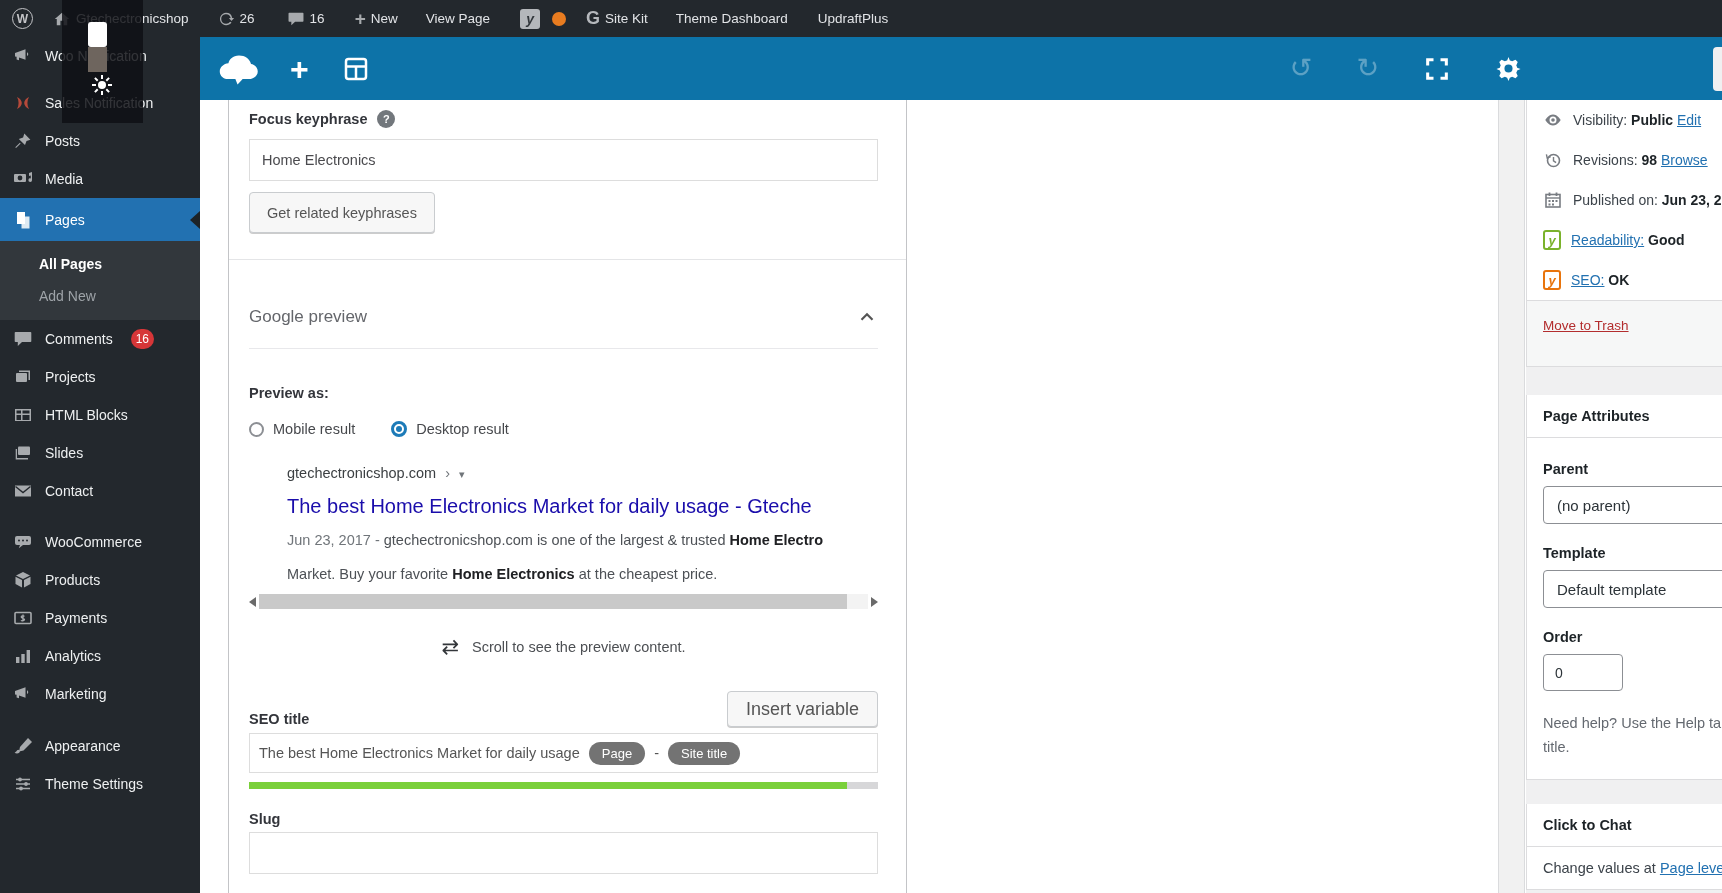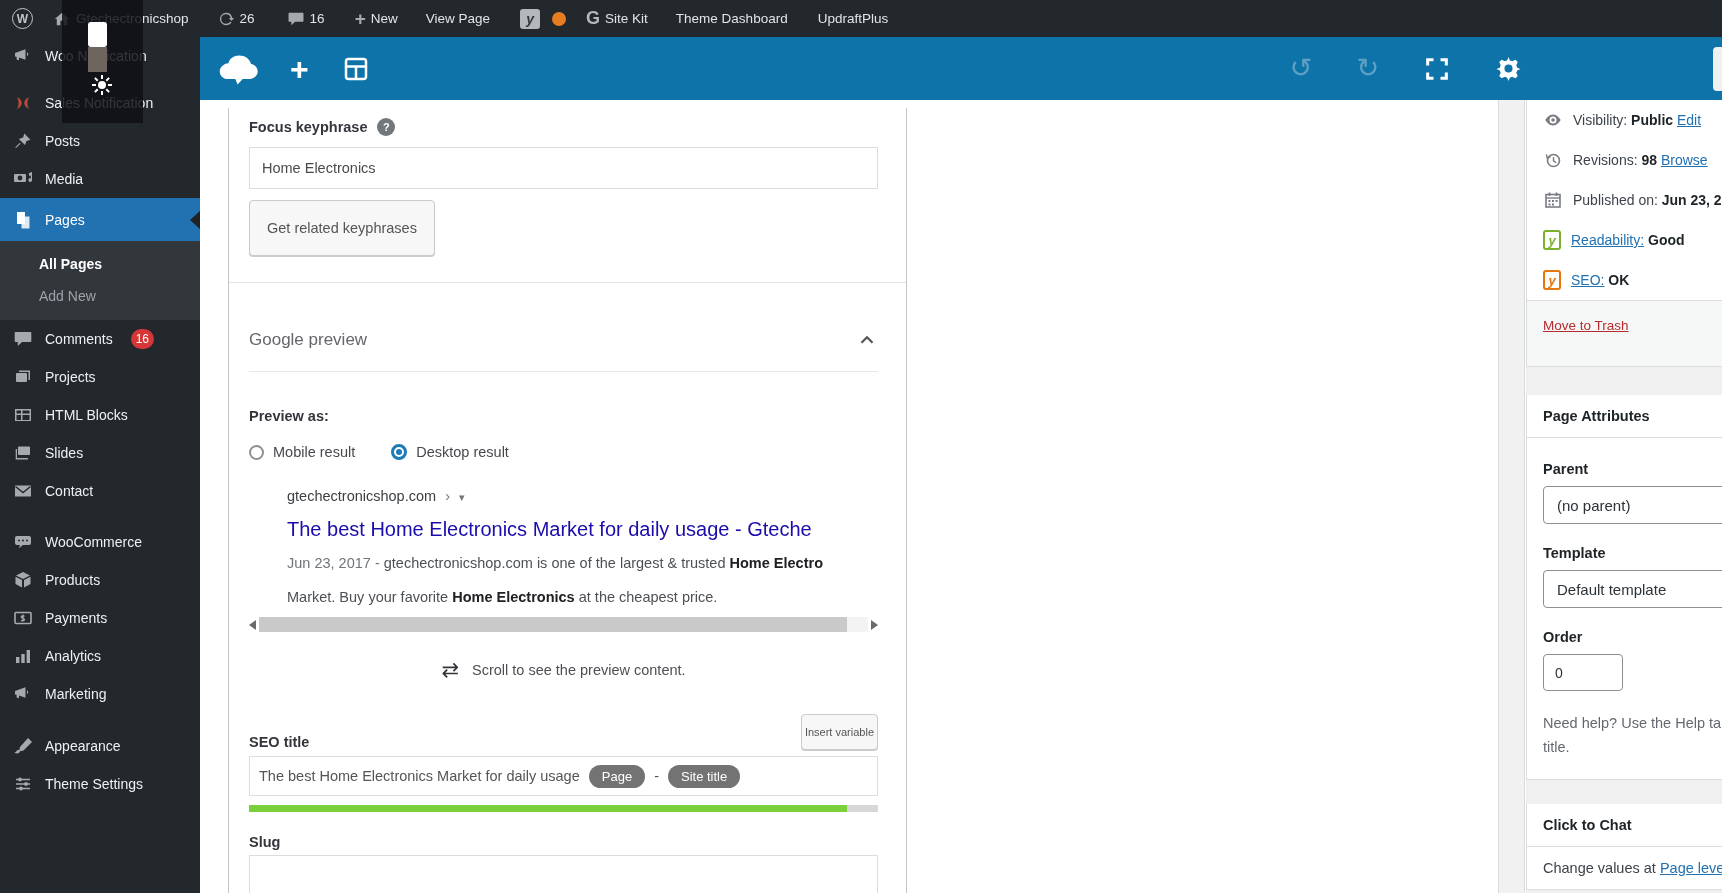--- a/index.html
+++ b/index.html
@@ -31,26 +31,26 @@
   
   #toolbar{position:absolute;left:200px;top:37px;right:0;height:63px;background:#0d73a8;display:flex;align-items:center;padding-left:14px;z-index:5}
   .tbtn{display:flex;align-items:center;justify-content:center;cursor:pointer}
   .plus{color:#fff;font-size:32px;font-weight:bold;margin-left:26px;line-height:1}
   .tblicon{margin-left:32px}
   .rgroup{margin-left:auto;margin-right:200px;display:flex;align-items:center;gap:44px}
   .histbtn{font-size:27px;color:rgba(255,255,255,.33);line-height:1}
   .edgebtn{position:absolute;right:-61px;top:10px;width:70px;height:44px;background:#f0f0f1;border-radius:4px}
 
   
-  #content{position:absolute;left:200px;top:108px;width:1298px;bottom:0;background:#fff}
+  #content{position:absolute;left:200px;top:100px;width:1298px;bottom:0;background:#fff}
   .yoast{position:absolute;left:28px;top:0;width:679px;min-height:820px;border:1px solid #c3c4c7;border-top:none;padding:6px 28px 40px 20px}
   .fklabel{display:flex;align-items:center;gap:10px;font-weight:bold;font-size:14.5px;color:#33353b;padding:4px 0 11px}
   .qicon{width:18px;height:18px;border-radius:50%;background:#72777c;color:#fff;font-size:11px;font-weight:bold;display:flex;align-items:center;justify-content:center}
   .tin{width:100%;height:42px;border:1px solid #ddd;padding:0 12px;font-size:14.5px;color:#4a4a4e;font-family:"Liberation Sans",sans-serif;background:#fff}
-  .btn2{display:inline-flex;align-items:center;margin-top:11px;padding:0 17px;height:56px;background:#f7f7f7;border:1px solid #c9cccf;border-radius:4px;box-shadow:0 1px 0 #ccc;font-size:14.5px;color:#555;cursor:pointer}
+  .btn2{display:inline-flex;align-items:center;margin-top:11px;padding:0 17px;height:41px;background:#f7f7f7;border:1px solid #c9cccf;border-radius:4px;box-shadow:0 1px 0 #ccc;font-size:14.5px;color:#555;cursor:pointer}
   .secdiv{height:1px;background:#e4e5e7;margin:26px -28px 0 -20px}
   .gphead{display:flex;justify-content:space-between;align-items:center;margin-top:46px}
   .gptitle{font-size:17px;color:#64666b}
   .gphr{height:1px;background:#e8e8eb;margin-top:20px}
   .pvlabel{margin-top:36px;font-weight:bold;font-size:14.5px;color:#33353b}
   .radios{margin-top:20px;display:flex;align-items:center;gap:36px;font-size:14.5px;color:#46484c}
   .rad{display:flex;align-items:flex-end;gap:9px;cursor:pointer}
   .rc{width:15px;height:15px;border:2px solid #8c8f94;border-radius:50%;background:#fff}
   .rc.on{border:3px solid #1d7bb8;width:16px;height:16px;display:flex;align-items:center;justify-content:center}
   .rc.on i{width:6px;height:6px;border-radius:50%;background:#1d7bb8}
@@ -64,21 +64,21 @@
   .gdesc b{color:#202124}
   .hscroll{margin-top:8px;display:flex;align-items:center;height:15px}
   .tri-l{width:0;height:0;border-top:5px solid transparent;border-bottom:5px solid transparent;border-right:7px solid #6a6a6a;margin-right:3px}
   .tri-r{width:0;height:0;border-top:5px solid transparent;border-bottom:5px solid transparent;border-left:7px solid #6a6a6a;margin-left:3px}
   .htrack{flex:1;height:15px;background:#f3f3f3;position:relative}
   .hthumb{position:absolute;left:0;top:0;height:100%;width:96.5%;background:#c9c9c9}
   .shint{margin-top:26px;display:flex;align-items:center;justify-content:center;gap:13px;font-size:14.5px;color:#4c4f53}
   .shint .gly{font-size:21px;color:#33363a}
   .seorow{margin-top:32px;display:flex;justify-content:space-between;align-items:flex-end}
   .flabel{font-weight:bold;font-size:14.5px;color:#33353b}
-  .btn3{display:inline-flex;align-items:center;padding:0 3px;height:36px;background:#f7f7f7;border:1px solid #c9cccf;border-radius:4px;box-shadow:0 1px 0 #ccc;font-size:11px;color:#555;cursor:pointer}
+  .btn3{display:inline-flex;align-items:center;padding:0 18px;height:36px;background:#f7f7f7;border:1px solid #c9cccf;border-radius:4px;box-shadow:0 1px 0 #ccc;font-size:18px;color:#555;cursor:pointer}
   .seofield{margin-top:6px;height:40px;border:1px solid #ddd;background:#fff;display:flex;align-items:center;padding:0 9px;gap:9px;font-size:14.5px;color:#555;white-space:nowrap;overflow:hidden;cursor:text}
   .pill{background:#737373;color:#fff;border-radius:13px;padding:4px 13px;font-size:13px}
   .pbar{margin-top:9px;height:7px;background:#d7d7d9;position:relative}
   .pbar i{position:absolute;left:0;top:0;height:100%;width:95%;background:#7ad03a}
   .sluglabel{margin-top:22px}
   .slugin{margin-top:5px}
   .metarow{margin-top:22px;display:flex;justify-content:space-between;align-items:flex-start}
 
   
   #scrollstrip{position:absolute;left:1498px;top:100px;width:27px;bottom:0;background:#f1f1f1;border-left:1px solid #dadbdd;border-right:1px solid #dadbdd}

